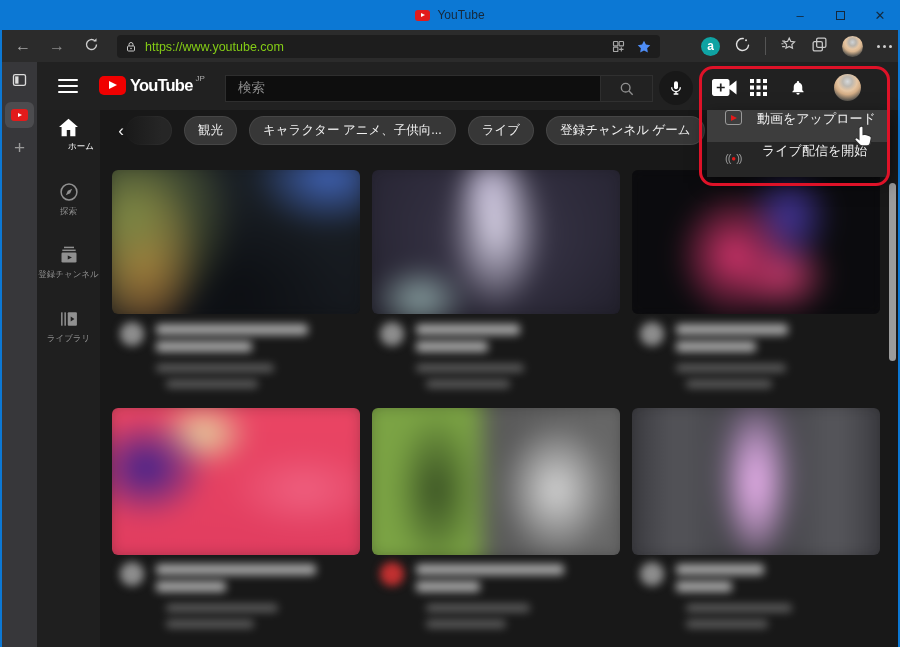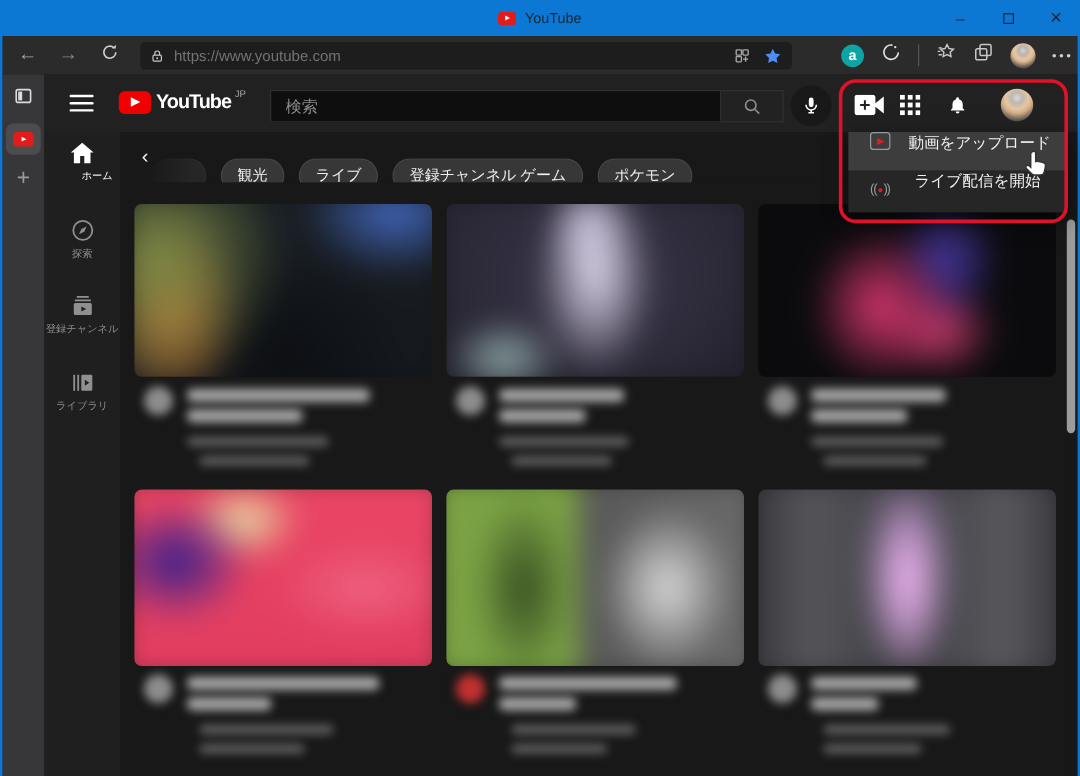--- a/index.html
+++ b/index.html
@@ -15,21 +15,21 @@
   .tab-title span { font-size:12px; color:#16283a; }
   .win-controls { position:absolute; right:0; top:0; height:30px; display:flex; }
   .win-btn { width:40px; height:30px; display:flex; align-items:center; justify-content:center; color:#14293d; font-size:13px; }
   .win-btn .maxbox { width:9px; height:9px; border:1.4px solid #14293d; }
 
   
   .toolbar { position:absolute; left:0; top:30px; width:900px; height:32px; background:#2b2b2b; display:flex; align-items:center; }
   .nav-ic { color:#a8a8a8; font-size:16px; width:34px; text-align:center; }
   .nav-ic.fwd { color:#8a8a8a; }
   .url-pill { position:absolute; left:117px; top:35px; width:543px; height:23px; background:#1d1d1d; border-radius:4px; display:flex; align-items:center; padding:0 8px; }
-  .url-text { color:#737373; font-size:12.5px; margin-left:8px; flex:1; }
+  .url-text { color:#84cc16; font-size:12.5px; margin-left:8px; flex:1; }
   .pill-ic { margin-left:10px; display:flex; align-items:center; }
   .tb-right { position:absolute; right:8px; top:30px; height:32px; display:flex; align-items:center; gap:14px; }
   .amz { width:19px; height:19px; border-radius:50%; background:#0fa3a3; color:#fff; font-size:12px; font-weight:bold; text-align:center; line-height:18px; }
   .tb-div { width:1px; height:18px; background:#555; }
   .avatar-s { width:21px; height:21px; border-radius:50%; background:radial-gradient(circle at 50% 30%, #cfd3d6 0%, #b9b4ac 20%, #e6c6a3 38%, #d9b690 52%, #5f5a52 75%, #33312e 100%); }
   .dots3 { display:flex; gap:3px; }
   .dots3 i { width:3px; height:3px; border-radius:50%; background:#cfcfcf; }
 
   
   .edge-border-l, .edge-border-r { position:absolute; top:30px; width:2px; height:617px; background:#0c78d4; z-index:40; }
@@ -46,31 +46,31 @@
   
   .yt-header { position:absolute; left:37px; top:62px; width:861px; height:48px; background:#212121; }
   .hamburger { position:absolute; left:21px; top:17px; width:20px; height:14px; display:flex; flex-direction:column; justify-content:space-between; }
   .hamburger i { height:2px; background:#fff; border-radius:1px; }
   .yt-logo { position:absolute; left:62px; top:14px; display:flex; align-items:flex-start; }
   .yt-logo .play { width:27px; height:19px; background:#f00000; border-radius:5px; position:relative; }
   .yt-logo .play::after { content:""; position:absolute; left:10px; top:5px; border-left:8px solid #fff; border-top:4.5px solid transparent; border-bottom:4.5px solid transparent; }
   .yt-logo .word { margin-left:4px; color:#fff; font-size:16.5px; font-weight:bold; letter-spacing:-0.8px; line-height:19px; }
   .yt-logo .jp { margin-left:3px; color:#aaa; font-size:8px; margin-top:-2px; }
   .search-box { position:absolute; left:188px; top:13px; width:376px; height:27px; background:#0e0e0e; border:1px solid #2e2e2e; display:flex; align-items:center; }
-  .search-box input { flex:1; background:transparent; border:none; outline:none; color:#ddd; font-size:13.5px; padding:0 12px; font-family:Liberation Sans, sans-serif; }
+  .search-box input { flex:1; background:transparent; border:none; outline:none; color:#ddd; font-size:13.5px; padding:0 12px; font-family:Liberation Mono, monospace; }
   .search-box input::placeholder { color:#8a8a8a; }
   .search-btn { position:absolute; left:564px; top:13px; width:52px; height:27px; background:#222; border:1px solid #303030; border-left:none; display:flex; align-items:center; justify-content:center; }
   .mic-btn { position:absolute; left:622px; top:9px; width:34px; height:34px; border-radius:50%; background:#181818; display:flex; align-items:center; justify-content:center; }
   .hdr-ic { position:absolute; top:17px; }
   .avatar-m { position:absolute; left:797px; top:12px; width:27px; height:27px; border-radius:50%; background:radial-gradient(circle at 50% 28%, #d6d9db 0%, #bdb8b0 20%, #e6c6a3 40%, #d3ad86 55%, #5f5a52 78%, #33312e 100%); }
 
   
   .chipbar { position:absolute; left:100px; top:110px; width:798px; height:42px; background:#181818; }
   .chips { position:absolute; left:26px; top:6px; display:flex; gap:12px; }
-  .chip { height:29px; background:#373737; border:1px solid rgba(255,255,255,0.08); border-radius:15px; color:#f1f1f1; font-size:12.5px; display:flex; align-items:center; padding:0 13px; white-space:nowrap;margin-top:16px; }
+  .chip { height:29px; background:#373737; border:1px solid rgba(255,255,255,0.08); border-radius:15px; color:#f1f1f1; font-size:12.5px; display:flex; align-items:center; padding:0 13px; white-space:nowrap; }
   .chip.ghost { width:46px; opacity:0.45; }
   .chip-fade { position:absolute; left:0; top:0; width:62px; height:42px; background:linear-gradient(to right, #181818 35%, rgba(24,24,24,0)); z-index:5; }
   .chev { position:absolute; left:8px; top:8px; width:26px; height:26px; color:#efefef; font-size:17px; display:flex; align-items:center; justify-content:center; z-index:6; }
 
   
   .guide { position:absolute; left:37px; top:110px; width:63px; height:537px; background:#1f1f1f; }
   .g-item { position:absolute; left:0; width:63px; height:50px; display:flex; flex-direction:column; align-items:center; }
   .g-item .lbl { margin-top:4px; font-size:8.5px; color:#909090; white-space:nowrap; }
   .g-item.active .lbl { color:#fff;margin-left:25px; }
 
@@ -249,20 +249,21 @@
           <path d="M12 2a1.6 1.6 0 0 0-1.6 1.6v.8C7.9 5.1 6.3 7.3 6.3 9.9v4.3L4.6 15.9v1h14.8v-1l-1.7-1.7V9.9c0-2.6-1.6-4.8-4.1-5.5v-.8A1.6 1.6 0 0 0 12 2zm-2.2 16a2.2 2.2 0 0 0 4.4 0h-4.4z" fill="#fff"></path>
         </svg>
     </span>
     <div class="avatar-m"></div>
   </div>
 
   <div class="chipbar">
     <div class="chips">
       <div class="chip ghost"></div>
       <div class="chip">観光</div>
+      <div class="chip">キャラクター アニメ、子供向...</div>
       <div class="chip">ライブ</div>
       <div class="chip">登録チャンネル ゲーム</div>
       <div class="chip">ポケモン</div>
     </div>
     <div class="chip-fade"></div>
     <div class="chev">‹</div>
   </div>
 
   <div class="guide">
     <div class="g-item active" style="top:8px">

